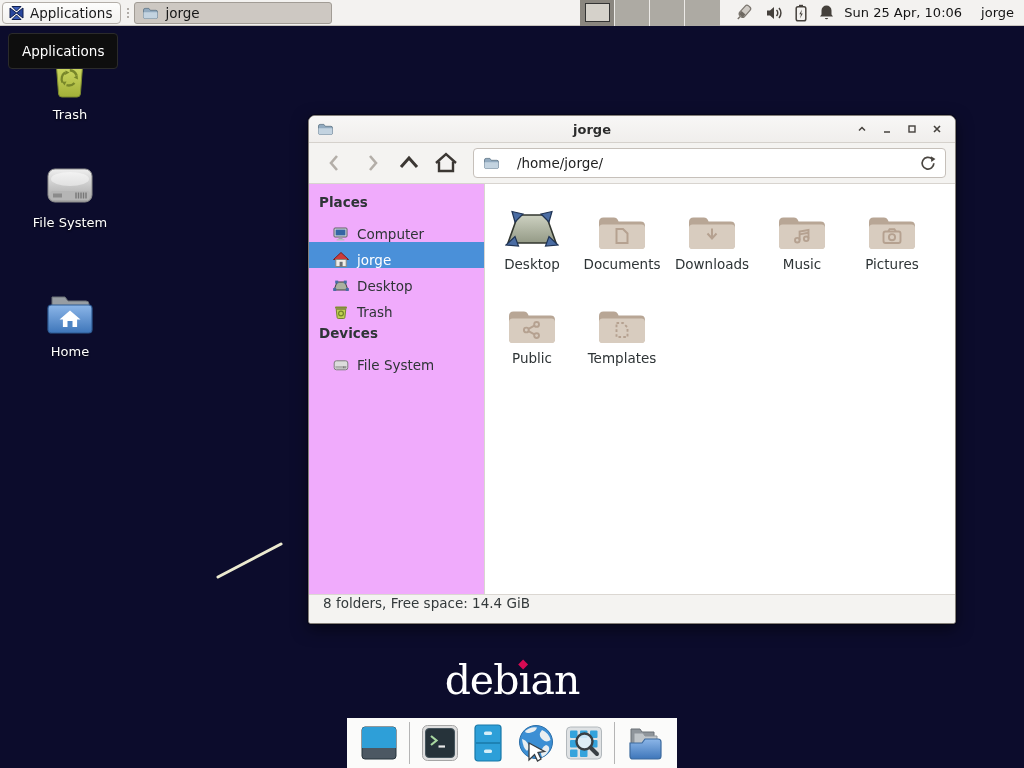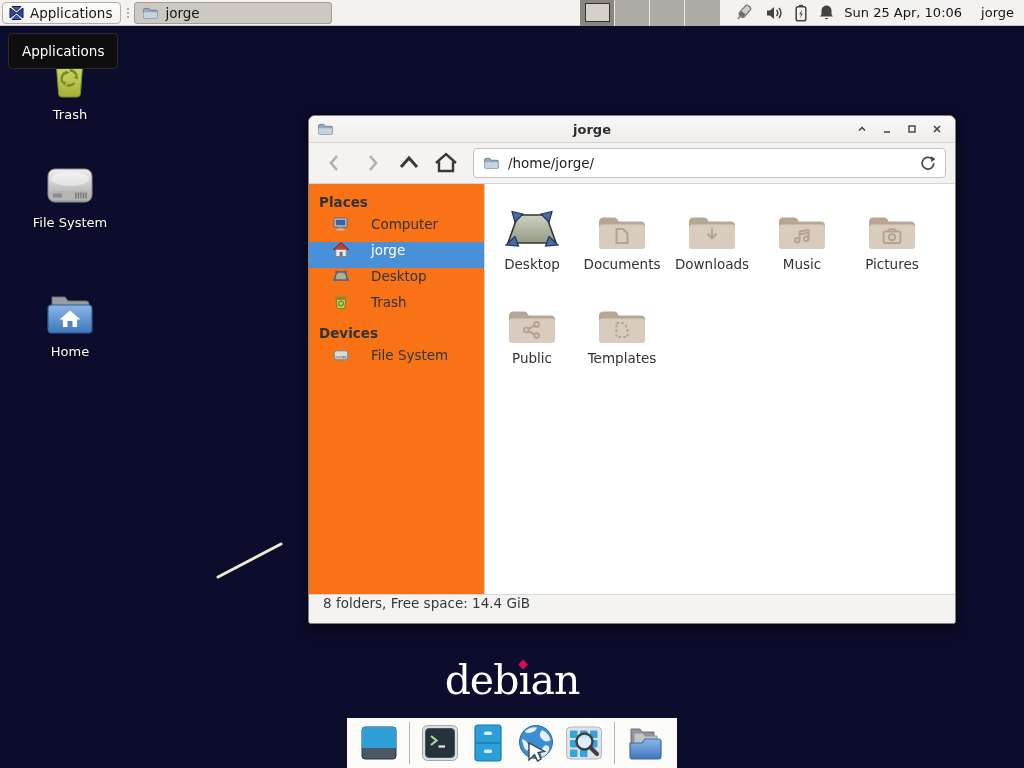--- a/index.html
+++ b/index.html
@@ -83,29 +83,29 @@
   .menu-item { padding:3px 9px; }
   .mn { text-decoration:underline; text-underline-offset:2px; }
 
   .toolbar {
     height:41px; flex:0 0 41px; display:flex; align-items:center; padding:0 9px;
     background:#f4f3f1; border-bottom:1px solid #d8d4cf; gap:3px;
   }
   .nav-btn { width:34px; height:30px; display:flex; align-items:center; justify-content:center; border-radius:3px; }
   .path-entry {
     flex:1; height:30px; margin-left:7px; background:#fff; border:1px solid #c6c0ba;
-    border-radius:4px; display:flex; align-items:center; gap:9px; padding:12px 9px;
+    border-radius:4px; display:flex; align-items:center; gap:18px; padding:12px 9px;
     font-size:13.5px; color:#1e1e1e;
   }
   .path-text { flex:1; }
 
   .win-body { flex:1; display:flex; min-height:0; }
-  .sidebar { width:176px; flex:0 0 176px; background:#f97316; border-right:1px solid #d9d5d0; padding-top:5px; font-size:13.5px; }
+  .sidebar { width:176px; flex:0 0 176px; background:#f0abfc; border-right:1px solid #d9d5d0; padding-top:5px; font-size:13.5px; }
   .side-header { font-weight:bold; padding:5px 10px 6px 10px; color:#2e3436; }
-  .side-row { height:26px; display:flex; align-items:flex-start; gap:22px; padding-left:24px; color:#2e3436; }
+  .side-row { height:26px; display:flex; align-items:flex-end; gap:8px; padding-left:24px; color:#2e3436; }
   .side-row.selected { background:#4a90d9; color:#ffffff; }
 
   .content { flex:1; background:#ffffff; padding:14px 0 0 2px;
     display:grid; grid-template-columns:repeat(5,90px); align-content:start; row-gap:20px; }
   .file-item { width:90px; display:flex; flex-direction:column; align-items:center; gap:6px; }
   .file-item .icn { height:52px; display:flex; align-items:flex-end; justify-content:center; }
   .file-item .lbl { font-size:13.5px; color:#2e3436; text-align:center; }
 
   .statusbar {
     height:29px; flex:0 0 29px; display:flex; align-items:flex-start; padding-left:14px;

